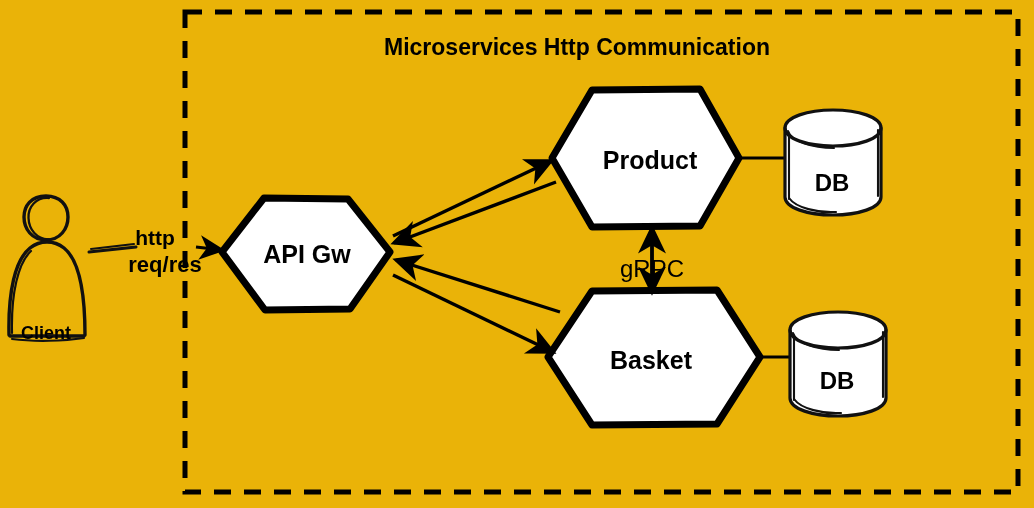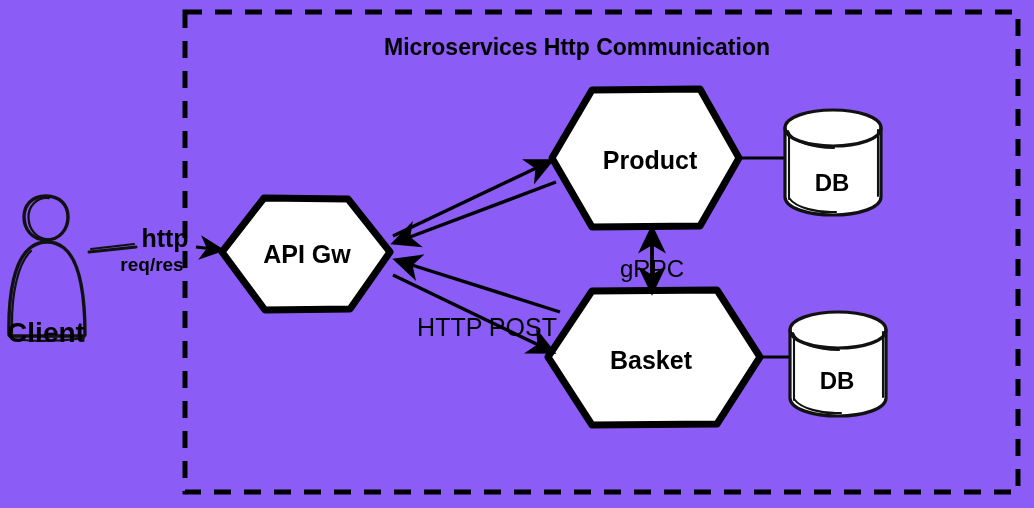--- a/index.html
+++ b/index.html
@@ -8,21 +8,21 @@
     padding: 0;
     background: #ffffff;
   }
   body {
     font-family: "Liberation Sans", sans-serif;
   }
   #canvas {
     position: relative;
     width: 1034px;
     height: 508px;
-    background: #8b5cf6;
+    background: #eab308;
     overflow: hidden;
   }
   #diagram-svg {
     position: absolute;
     left: 0;
     top: 0;
     width: 1034px;
     height: 508px;
   }
   .txt {
@@ -110,35 +110,34 @@
     <line x1="560" y1="312" x2="396" y2="260" stroke="#000" stroke-width="3.4" marker-end="url(#arrow)"></line>
 
     <line x1="393" y1="275" x2="553" y2="352" stroke="#000" stroke-width="3.4" marker-end="url(#arrow)"></line>
 
     <line x1="652" y1="292" x2="652" y2="228" stroke="#000" stroke-width="3.4" marker-end="url(#arrow)"></line>
     <line x1="652" y1="228" x2="652" y2="292" stroke="#000" stroke-width="3.4" marker-end="url(#arrow)"></line>
   </svg>
 
   <div class="txt bold-lbl center-lbl" style="left:577px; top:48px; font-size:23px;">Microservices Http Communication</div>
 
-  <div class="txt bold-lbl center-lbl" style="left:46px; top:333px; font-size:28px;">Client</div>
+  <div class="txt bold-lbl center-lbl" style="left:46px; top:333px; font-size:18px;">Client</div>
 
-  <div class="txt bold-lbl center-lbl" style="left:165px; top:238px; font-size:25px;">http</div>
-  <div class="txt bold-lbl center-lbl" style="left:152px; top:265px; font-size:19px;">req/res</div>
+  <div class="txt bold-lbl center-lbl" style="left:155px; top:238px; font-size:21px;">http</div>
+  <div class="txt bold-lbl center-lbl" style="left:165px; top:265px; font-size:22px;">req/res</div>
 
   <div class="txt bold-lbl center-lbl" style="left:650px; top:160px; font-size:25px;">Product</div>
 
   <div class="txt bold-lbl center-lbl" style="left:307px; top:254px; font-size:25px;">API Gw</div>
 
   <div class="txt bold-lbl center-lbl" style="left:651px; top:360px; font-size:25px;text-align:center;">Basket</div>
 
   <div class="txt bold-lbl center-lbl" style="left:832px; top:183px; font-size:24px;">DB</div>
 
   <div class="txt bold-lbl center-lbl" style="left:837px; top:381px; font-size:24px;">DB</div>
 
 
 
 
-  <div class="txt reg-lbl center-lbl" style="left:487px; top:327px; font-size:25px;">HTTP POST</div>
 
   <div class="txt reg-lbl center-lbl" style="left:652px; top:261px; font-size:24px;margin-top:8px;">gRPC</div>
 
 </div>
 
 </body></html>

